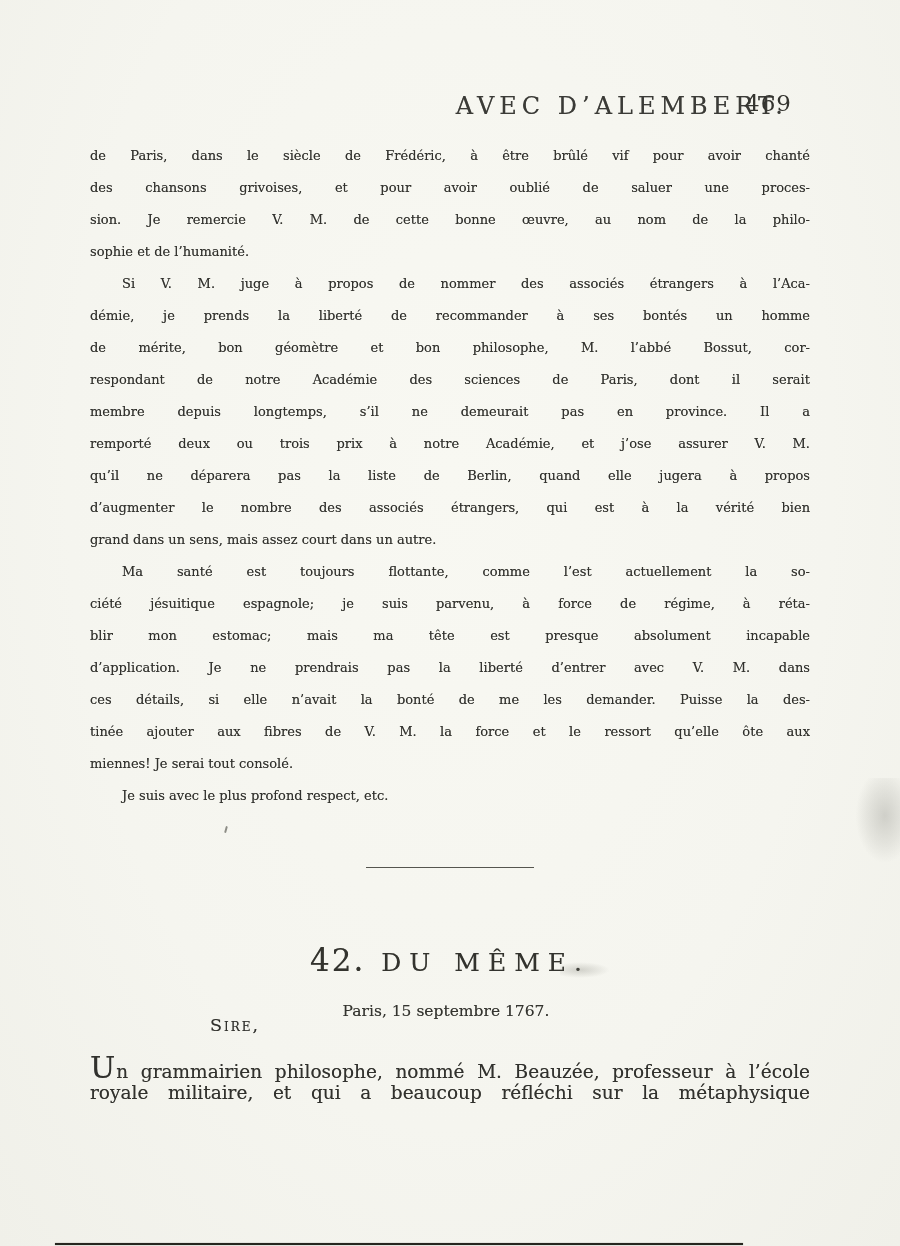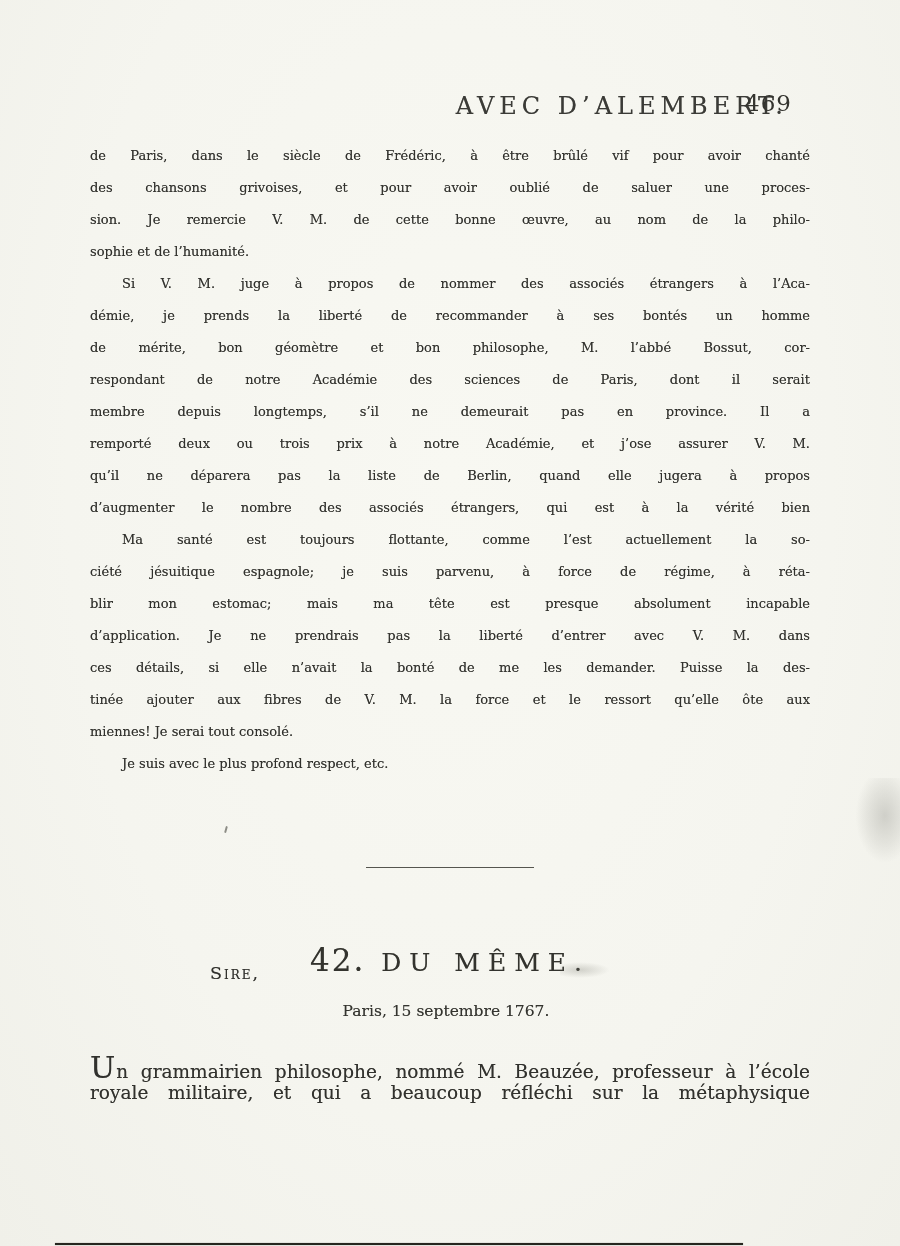--- a/index.html
+++ b/index.html
@@ -50,21 +50,21 @@
   }
   .heading-number { font-size: 31px; letter-spacing: 2px; margin-right: 16px; }
   .heading-title { font-size: 25px; letter-spacing: 8px; text-align: right; }
   .dateline {
     position: absolute; top: 1002px; left: 104px; width: 720px;
     text-align: center; padding-right: 36px;
     font-size: 15.5px; color: #34342f;
     text-shadow: 0 0 0.5px rgba(52,52,47,0.5);
   }
   .salutation {
-    position: absolute; top: 963px; left: 210px;
+    position: absolute; top: 1015px; left: 210px;
     font-size: 17.5px; font-variant: small-caps; letter-spacing: 2px;
     color: #31312d; text-shadow: 0 0 0.5px rgba(49,49,45,0.5);
   }
   .letter-opening {
     position: absolute; top: 1057px; left: 90px; width: 720px;
     font-size: 18.5px; line-height: 21px;
     color: #31312d; text-shadow: 0 0 0.6px rgba(49,49,45,0.55);
   }
   .opening-l1 { text-align: justify; text-align-last: justify; }
   .initial { font-size: 30px; letter-spacing: 1px; }
@@ -105,20 +105,21 @@
     </div>
     <div>
       <div class="line j ind">Si V. M. juge à propos de nommer des associés étrangers à l’Aca-</div>
       <div class="line j">démie, je prends la liberté de recommander à ses bontés un homme</div>
       <div class="line j">de mérite, bon géomètre et bon philosophe, M. l’abbé Bossut, cor-</div>
       <div class="line j">respondant de notre Académie des sciences de Paris, dont il serait</div>
       <div class="line j">membre depuis longtemps, s’il ne demeurait pas en province.  Il a</div>
       <div class="line j">remporté deux ou trois prix à notre Académie, et j’ose assurer V. M.</div>
       <div class="line j">qu’il ne déparera pas la liste de Berlin, quand elle jugera à propos</div>
       <div class="line j">d’augmenter le nombre des associés étrangers, qui est à la vérité bien</div>
+      <div class="line">grand dans un sens, mais assez court dans un autre.</div>
     </div>
     <div>
       <div class="line j ind">Ma santé est toujours flottante, comme l’est actuellement la so-</div>
       <div class="line j">ciété jésuitique espagnole; je suis parvenu, à force de régime, à réta-</div>
       <div class="line j">blir mon estomac; mais ma tête est presque absolument incapable</div>
       <div class="line j">d’application.  Je ne prendrais pas la liberté d’entrer avec V. M. dans</div>
       <div class="line j">ces détails, si elle n’avait la bonté de me les demander.  Puisse la des-</div>
       <div class="line j">tinée ajouter aux fibres de V. M. la force et le ressort qu’elle ôte aux</div>
       <div class="line">miennes! Je serai tout consolé.</div>
     </div>

